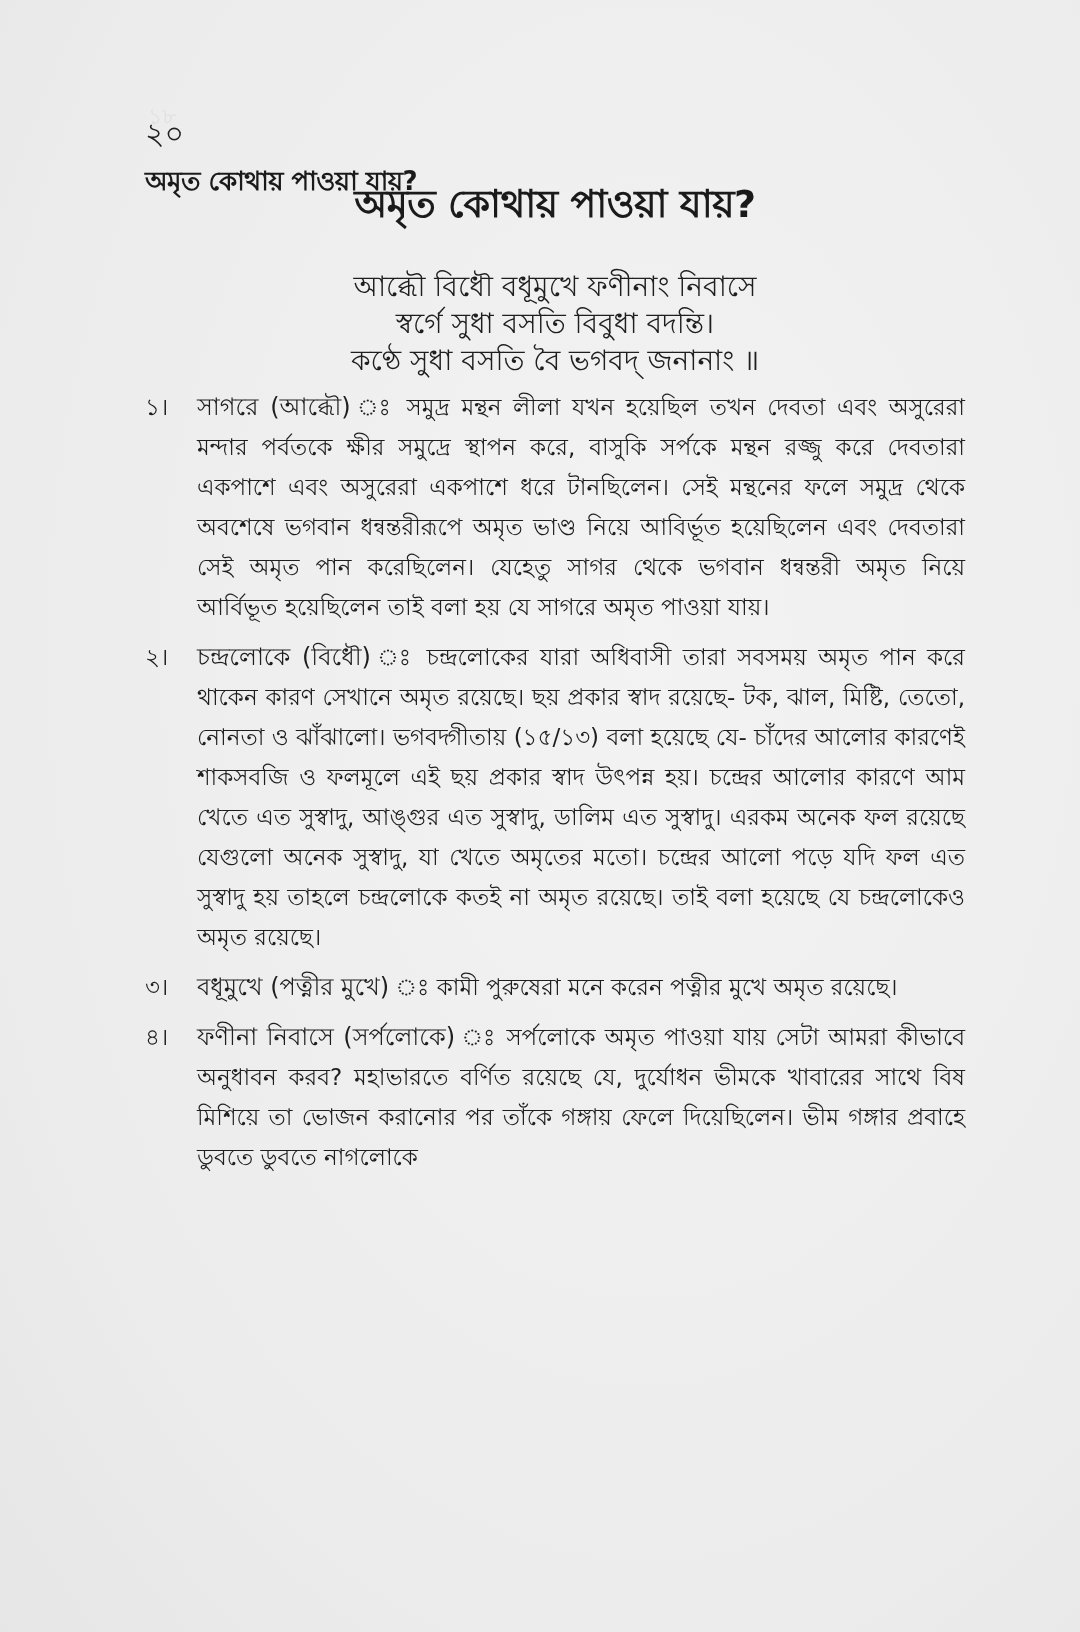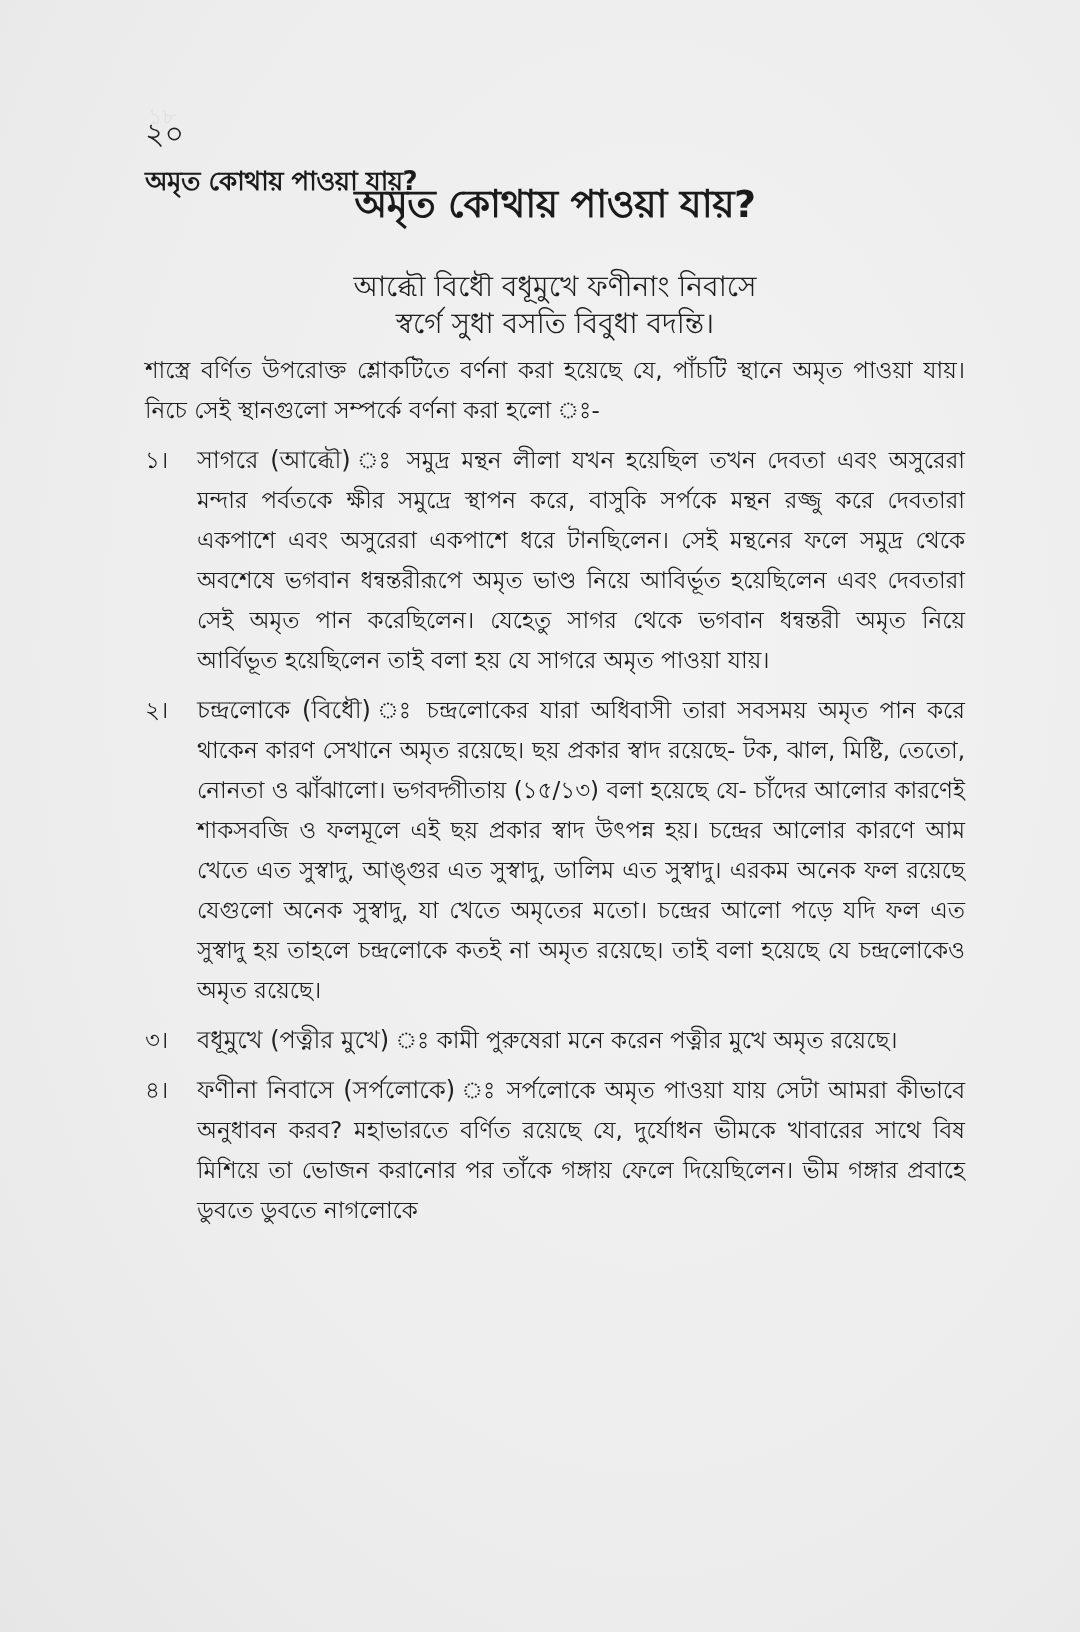--- a/index.html
+++ b/index.html
@@ -98,23 +98,23 @@
   <div class="running-head">
     <span class="page-number">২০</span>
     <span class="running-title">অমৃত কোথায় পাওয়া যায়?</span>
   </div>
 
   <h1 class="chapter-title">অমৃত কোথায় পাওয়া যায়?</h1>
 
   <div class="verse">
     <span class="vline">আব্ধৌ বিধৌ বধূমুখে ফণীনাং নিবাসে</span>
     <span class="vline">স্বর্গে সুধা বসতি বিবুধা বদন্তি।</span>
+    <span class="vline">কণ্ঠে সুধা বসতি বৈ ভগবদ্ জনানাং ॥</span>
   </div>
 
-  <p class="intro">শাস্ত্রে বর্ণিত উপরোক্ত শ্লোকটিতে বর্ণনা করা হয়েছে যে, পাঁচটি স্থানে অমৃত পাওয়া যায়। নিচে সেই স্থানগুলো সম্পর্কে বর্ণনা করা হলো ঃ-</p>
 
   <div class="item">
     <span class="item-num">১।</span>
     <div class="item-body">
       <span class="item-head">সাগরে (আব্ধৌ)</span><span> ঃ সমুদ্র মন্থন লীলা যখন হয়েছিল তখন দেবতা এবং অসুরেরা মন্দার পর্বতকে ক্ষীর সমুদ্রে স্থাপন করে, বাসুকি সর্পকে মন্থন রজ্জু করে দেবতারা একপাশে এবং অসুরেরা একপাশে ধরে টানছিলেন। সেই মন্থনের ফলে সমুদ্র থেকে অবশেষে ভগবান ধন্বন্তরীরূপে অমৃত ভাণ্ড নিয়ে আবির্ভূত হয়েছিলেন এবং দেবতারা সেই অমৃত পান করেছিলেন। যেহেতু সাগর থেকে ভগবান ধন্বন্তরী অমৃত নিয়ে আর্বিভূত হয়েছিলেন তাই বলা হয় যে সাগরে অমৃত পাওয়া যায়।</span>
     </div>
   </div>
 
   <div class="item">
     <span class="item-num">২।</span>

